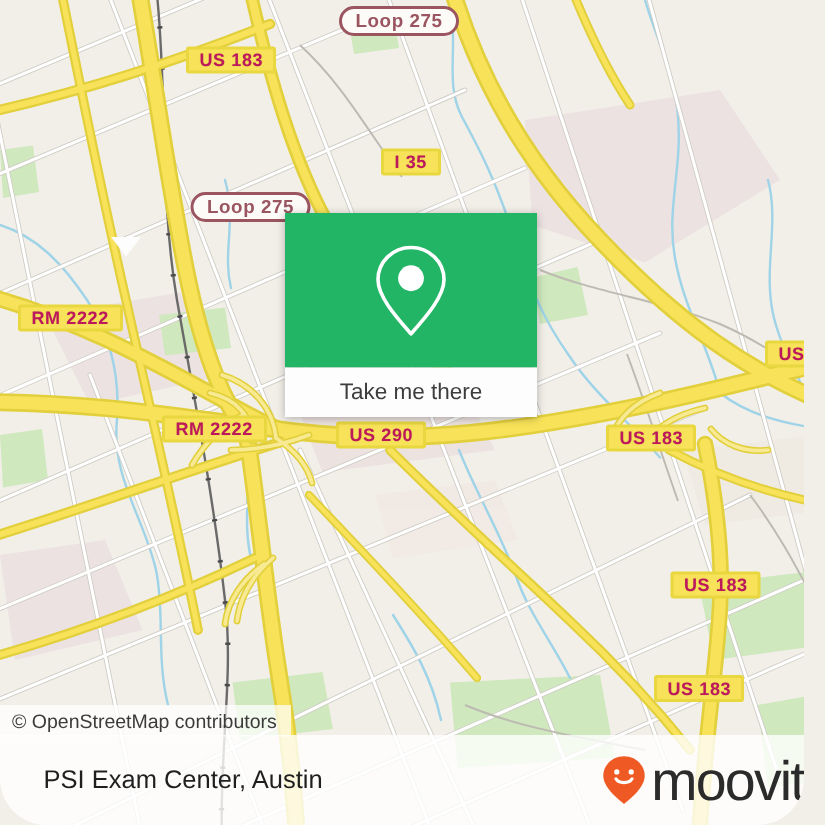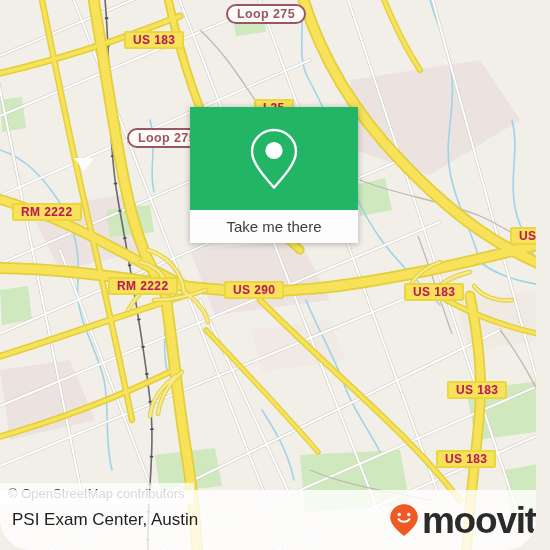--- a/index.html
+++ b/index.html
@@ -39,21 +39,21 @@
     border:2px solid #9a5560;
     color:#9a5560;
     font-size:12.5px;
     height:20px;
     padding:0 9px;
     border-radius:11px;
   }
 
   
   #popup{
-    position:absolute;left:190px;top:107px;width:168px;
+    position:absolute;left:190px;top:142px;width:168px;
     filter:drop-shadow(0 1px 3px rgba(0,0,0,.28));
   }
   #popup-green{
     height:103px;background:#22b566;
     display:flex;align-items:center;justify-content:center;
   }
   #popup-green svg{display:block;}
   #popup-label{
     height:33px;background:#fdfdfd;
     display:flex;align-items:center;justify-content:center;
@@ -62,33 +62,33 @@
   #popup-tail{
     position:absolute;left:74px;top:158px;
     width:0;height:0;
     border-left:10px solid transparent;
     border-right:10px solid transparent;
     border-top:13px solid #fdfdfd;
   }
 
   
   #attribution{
-    position:absolute;left:0;top:483px;
+    position:absolute;left:0;top:470px;
     background:rgba(255,255,255,.72);
     color:#3b3b3b;font-size:13px;
     padding:3px 9px 3px 8px;
     white-space:nowrap;
   }
 
   
   #bottombar{
     position:absolute;left:0;bottom:0;width:550px;height:60px;
     background:rgba(255,255,255,.80);
     display:flex;align-items:center;justify-content:space-between;
-    box-sizing:border-box;padding:0 14px 0 12px;
+    box-sizing:border-box;padding:0 14px 0 29px;
   }
   #place-title{font-size:17px;color:#1f1f1f;white-space:nowrap;}
   #moovit-logo{display:flex;align-items:center;gap:3px;}
   #moovit-logo svg{display:block;}
 </style>
 </head>
 <body>
 
 <div id="app">
 
@@ -303,17 +303,17 @@
     <div id="place-title">PSI Exam Center, Austin</div>
     <div id="moovit-logo">
       <span>
         <svg width="30" height="34" viewBox="0 0 30 34" xmlns="http://www.w3.org/2000/svg">
           <path d="M15 1.2 C7.3 1.2 1.2 7 1.2 14.2 C1.2 21.6 9.4 28.4 15 33 C20.6 28.4 28.8 21.6 28.8 14.2 C28.8 7 22.7 1.2 15 1.2 Z" fill="#ef5a24"></path>
           <circle cx="10.2" cy="11.6" r="1.75" fill="#ffffff"></circle>
           <circle cx="19.8" cy="11.6" r="1.75" fill="#ffffff"></circle>
           <path d="M9.6 16.2 C11.6 19.6 18.4 19.6 20.4 16.2" stroke="#ffffff" stroke-width="2.1" fill="none" stroke-linecap="round"></path>
         </svg>
       </span>
-      <span style="font-size:37px;font-weight:bold;color:#2b2b2b;letter-spacing:-1.2px;line-height:1;">moovit</span>
+      <span style="font-size:37px;font-weight:normal;color:#2b2b2b;letter-spacing:-1.2px;line-height:1;">moovit</span>
     </div>
   </div>
 
 </div>
 
 </body></html>

